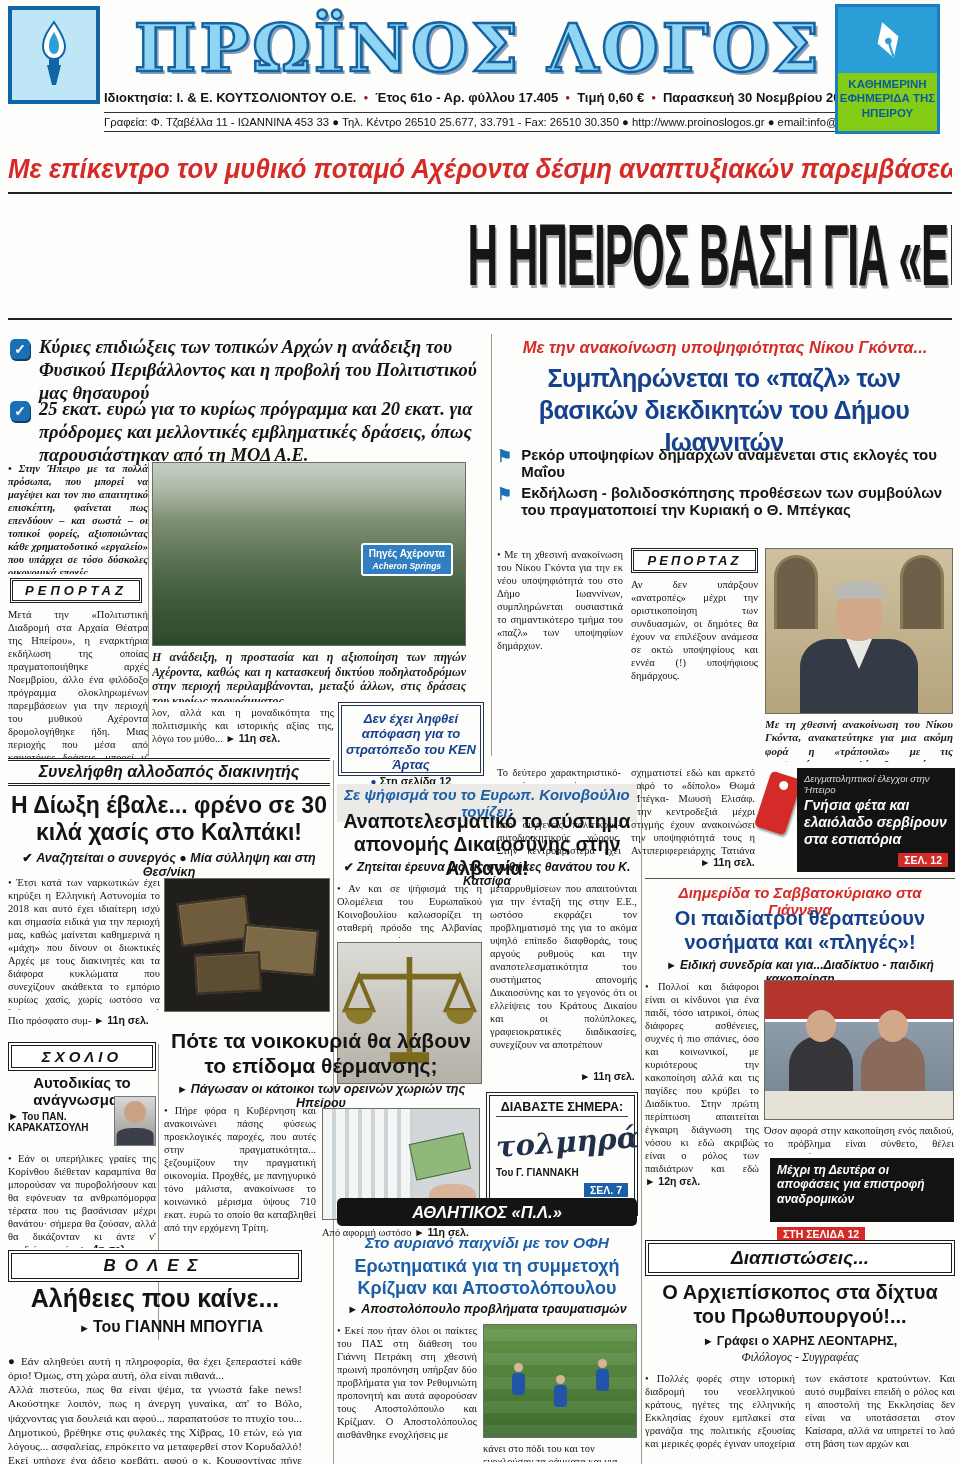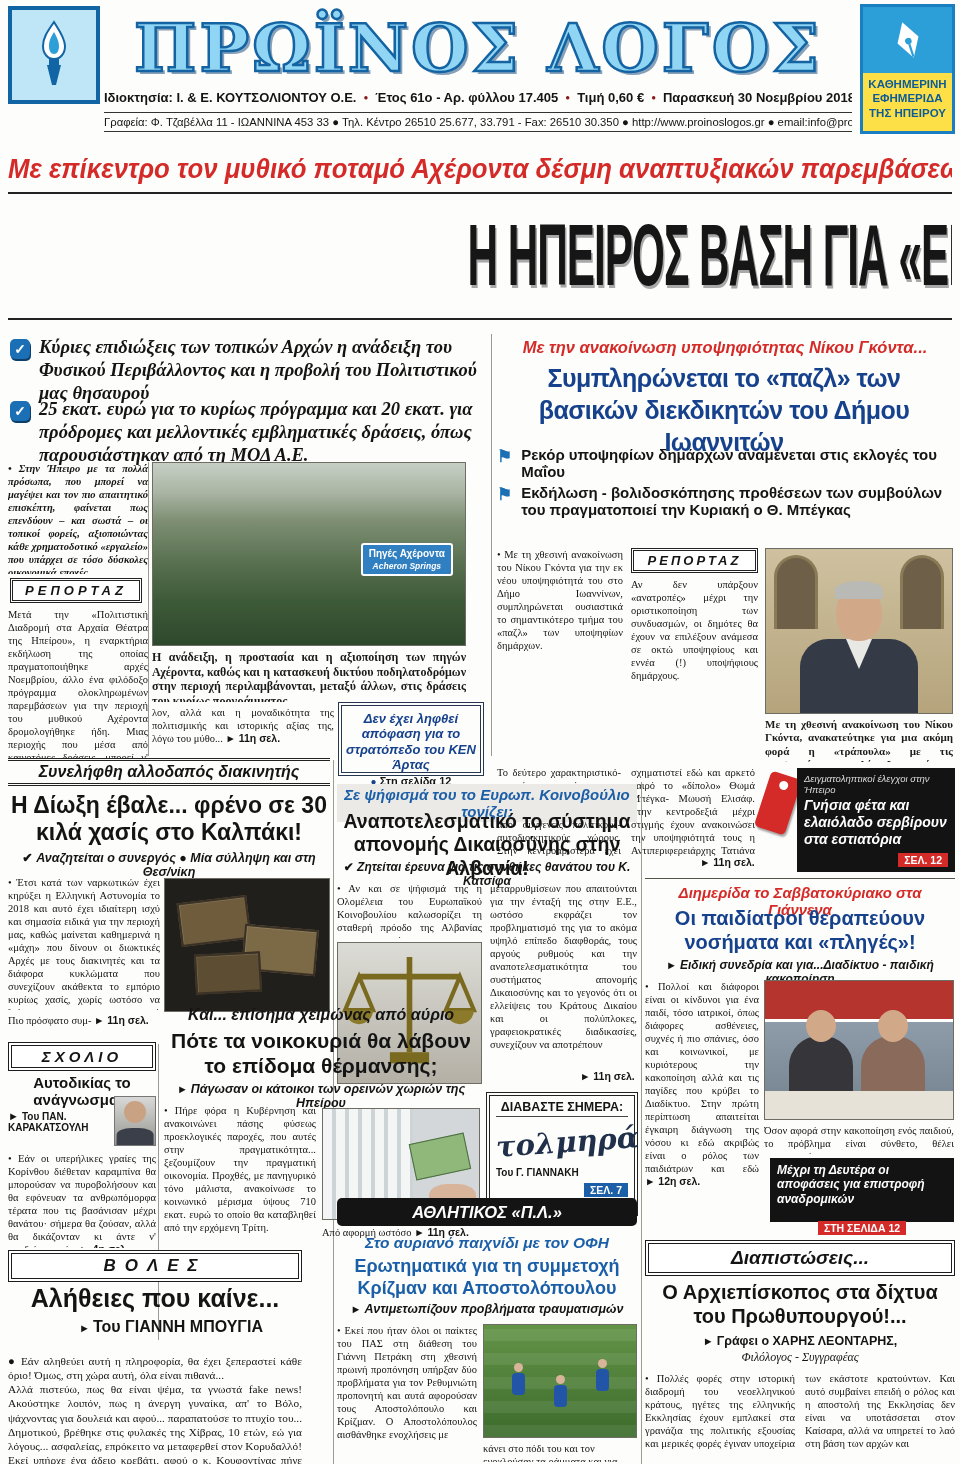--- a/index.html
+++ b/index.html
@@ -17,40 +17,40 @@
   
   .logo-box{position:absolute;left:8px;top:6px;width:92px;height:98px;border:4px solid #1265a5;background:#bfe6f7;display:flex;align-items:center;justify-content:center}
   .paper-title{font-family:"DejaVu Serif",serif;font-weight:bold;font-size:66px;letter-spacing:3px;white-space:nowrap;
                color:#90d5f3;-webkit-text-stroke:2.5px #1463a2;text-shadow:3px 3px 0 rgba(16,70,120,.5)}
   .title-wrap{position:absolute;left:104px;top:6px;width:748px;height:80px;text-align:center;line-height:84px;overflow:hidden}
   .own-line{position:absolute;left:104px;top:90px;width:748px;text-align:center;font-family:"Liberation Sans",sans-serif;
             font-weight:bold;font-size:13px;white-space:nowrap;overflow:hidden}
   .sep::before{content:"●";color:#8b1a1a;font-size:8px;margin:0 7px;vertical-align:2px}
   .contact-line{position:absolute;left:104px;top:112px;width:748px;border-top:1px solid #333;border-bottom:1px solid #333;
                 padding:3px 0;text-align:center;font-family:"Liberation Sans",sans-serif;font-size:11.3px;white-space:nowrap;overflow:hidden}
-  .right-badge{position:absolute;right:5px;top:4px;width:95px;height:130px;border:3px solid #1a7fc0;background:#fde047}
+  .right-badge{position:absolute;right:20px;top:4px;width:105px;height:130px;border:3px solid #1a7fc0;background:#84cc16}
   .nib-area{height:66px;background:#2d9fd8;display:flex;align-items:center;justify-content:center}
   .tagline{color:#0d5c97;font-family:"Liberation Sans",sans-serif;font-weight:bold;font-size:11.5px;line-height:1.25;text-align:center;padding-top:4px}
 
   
   .kicker-wrap{position:absolute;left:8px;top:146px;width:944px;height:48px;border-bottom:2px solid #222;overflow:hidden}
   .kicker-text{white-space:nowrap;display:inline-block;font-family:"Liberation Sans",sans-serif;font-weight:bold;font-style:italic;
                font-size:28px;color:#d42a28;transform:scaleX(.92);transform-origin:left center;line-height:46px}
   .mainhead-wrap{position:absolute;left:8px;top:196px;width:944px;height:124px;text-align:center;line-height:118px;border-bottom:2px solid #222;overflow:hidden}
   .mainhead{white-space:nowrap;display:inline-block;font-family:"Liberation Sans",sans-serif;font-weight:bold;font-size:88px;
             letter-spacing:-2px;transform:scaleX(.48);transform-origin:center;color:#161616;text-shadow:3px 3px 0 #a8a8a8}
   .checkline{display:flex;gap:9px;align-items:flex-start}
   .check-blue{display:inline-flex;align-items:center;justify-content:center;width:20px;height:20px;margin-top:3px;background:#1a6fb5;
               border-radius:5px;color:#fff;font-weight:bold;font-size:14px;flex:0 0 20px;box-shadow:1px 2px 0 #0d3f6b}
   .check-blue::before{content:"✓"}
   .lead-bullet-text{font-size:18.5px;font-weight:bold;font-style:italic;line-height:1.24}
   .reportaz{border:3px double #222;text-align:center;font-family:"Liberation Sans",sans-serif;font-weight:bold;font-style:italic;
             letter-spacing:4px;font-size:13px;padding:2px 0;background:#fff}
   .photo{position:absolute;overflow:hidden;border:1px solid #6d6d66}
-  .caption{font-weight:bold;font-size:12px;line-height:1.22;color:#1b1b1b}
+  .caption{font-style:italic;font-weight:bold;font-size:12px;line-height:1.22;color:#1b1b1b}
   .jump{font-family:"Liberation Sans",sans-serif;font-weight:bold;font-size:10.5px;white-space:nowrap}
   .ar::before{content:"► "}
   .check-dark::before{content:"✔ ";font-style:normal}
   .pointer::before{content:"► ";font-size:11px}
   .flag{flex:0 0 14px}
   .flag::before{content:"⚑";color:#1a6fb5;font-size:17px}
   .dot::before{content:"●";color:#16418c;font-size:10px}
 
   
   .acheron-photo{background:linear-gradient(#c7cfc5 0%,#aab5a4 16%,#7d8e72 32%,#587050 55%,#3d5a38 76%,#2e482c 100%)}
@@ -259,21 +259,20 @@
   <div class="abs" style="left:8px;top:1096px;width:148px;display:flex;gap:6px;align-items:center">
     <span class="sans b" style="font-size:10px"><span class="pointer"></span><span>Του ΠΑΝ. ΚΑΡΑΚΑΤΣΟΥΛΗ</span></span>
     <span class="portrait" style="width:42px;height:50px;flex:0 0 42px"></span>
   </div>
   <div class="abs small just clip" style="left:8px;top:1152px;width:148px;height:96px">
     <span>• Εάν οι υπερήλικες γραίες της Κορίνθου διέθεταν καραμπίνα θα μπορούσαν να πυροβολήσουν και θα εφόνευαν τα ανθρωπόμορφα τέρατα που τις βασάνισαν μέχρι θανάτου· σήμερα θα ζούσαν, αλλά θα δικάζονταν κι άντε ν' αποδείκνυαν ότι</span>
     <span class="jump"><span class="ar"></span><span>4η σελ.</span></span>
   </div>
   <div class="vline" style="left:158px;top:1044px;height:296px"></div>
 
-  <div class="abs sans b i ctr" style="left:162px;top:1006px;width:318px;font-size:16px">Και... επίσημα χειμώνας από αύριο</div>
   <div class="abs sans b ctr" style="left:162px;top:1028px;width:318px;font-size:21px;line-height:1.2">Πότε τα νοικοκυριά θα λάβουν το επίδομα θέρμανσης;</div>
   <div class="abs sans b i ctr" style="left:162px;top:1082px;width:318px;font-size:12.5px">
     <span class="pointer"></span><span>Πάγωσαν οι κάτοικοι των ορεινών χωριών της Ηπείρου</span>
   </div>
   <div class="abs small just clip" style="left:164px;top:1104px;width:152px;height:150px">• Πήρε φόρα η Κυβέρνηση και ανακοινώνει πάσης φύσεως προεκλογικές παροχές, που αυτές στην πραγματικότητα... ξεζουμίζουν την πραγματική οικονομία. Προχθές, με πανηγυρικό τόνο μάλιστα, ανακοίνωσε το κοινωνικό μέρισμα ύψους 710 εκατ. ευρώ το οποίο θα καταβληθεί από την ερχόμενη Τρίτη.</div>
   <div class="photo heat-photo" style="left:322px;top:1108px;width:158px;height:112px">
     <div class="radiator"></div>
     <div class="bill"></div>
     <div class="hand"></div>
   </div>
@@ -302,40 +301,40 @@
   </div>
   <div class="photo pedia-photo" style="left:764px;top:980px;width:190px;height:140px">
     <div class="ped-banner"></div>
     <div class="person" style="left:24px;background:#35353a"></div>
     <div class="person" style="right:28px;background:#8a6a5a"></div>
     <div class="ped-table"></div>
   </div>
   <div class="abs small just clip" style="left:764px;top:1124px;width:190px;height:30px">Όσον αφορά στην κακοποίηση ενός παιδιού, το πρόβλημα είναι σύνθετο, θέλει προσεκτικό χειρι-</div>
   <div class="abs blackbox" style="left:770px;top:1158px;width:184px;height:64px;padding:5px 7px">
     <div class="b i" style="font-size:12px;line-height:1.2">Μέχρι τη Δευτέρα οι αποφάσεις για επιστροφή αναδρομικών</div>
-    <div style="text-align:center;margin-top:12px"><span class="chip">ΣΤΗ ΣΕΛΙΔΑ 12</span></div>
+    <div style="text-align:left;margin-top:18px"><span class="chip">ΣΤΗ ΣΕΛΙΔΑ 12</span></div>
   </div>
 
   <div class="abs boxhead" style="left:8px;top:1250px;width:294px;font-size:17px;letter-spacing:9px;padding:2px 12px">ΒΟΛΕΣ</div>
   <div class="abs sans b ctr" style="left:8px;top:1284px;width:294px;font-size:25px">Αλήθειες που καίνε...</div>
   <div class="abs sans b ctr" style="left:24px;top:1318px;width:294px;font-size:16px">
     <span class="pointer"></span><span>Του ΓΙΑΝΝΗ ΜΠΟΥΓΙΑ</span>
   </div>
   <div class="abs just clip prelines" style="left:8px;top:1340px;width:294px;height:124px;font-size:11.3px;line-height:1.25">
     <span>● Εάν αληθεύει αυτή η πληροφορία, θα έχει ξεπεραστεί κάθε όριο! Όμως, στη χώρα αυτή, όλα είναι πιθανά...
 Αλλά πιστεύω, πως θα είναι ψέμα, τα γνωστά fake news! Ακούστηκε λοιπόν, πως η άνεργη γυναίκα, απ' το Βόλο, ψάχνοντας για δουλειά και αφού... παραπατούσε το πτυχίο του... Δημοτικού, βρέθηκε στις φυλακές της Χίβρας, 10 ετών, εώ για λόγους... ασφαλείας, επρόκειτο να μεταφερθεί στον Κορυδαλλό! Εκεί υπήρχε ένα άδειο κρεβάτι, αφού ο κ. Κουφοντίνας πήγε στο Βόλο!... (αμοιβαία μετάθεση!).
 Τελικά, η καθαρίστρια γλίτωσε τον Κορυδαλλό, καθώς</span>
     
   </div>
 
   <div class="abs sports-bar" style="left:337px;top:1198px;width:300px;height:28px">ΑΘΛΗΤΙΚΟΣ «Π.Λ.»</div>
   <div class="abs sans b i ltblue ctr" style="left:337px;top:1234px;width:300px;font-size:15.5px">Στο αυριανό παιχνίδι με τον ΟΦΗ</div>
   <div class="abs sans b ltblue ctr" style="left:337px;top:1256px;width:300px;font-size:18px;line-height:1.2">Ερωτηματικά για τη συμμετοχή Κρίζμαν και Αποστολόπουλου</div>
   <div class="abs sans b i ctr" style="left:337px;top:1302px;width:300px;font-size:12.5px">
-    <span class="pointer"></span><span>Αντιμετωπίζουν προβλήματα τραυματισμών</span>
+    <span class="pointer"></span><span>Αποστολόπουλο προβλήματα τραυματισμών</span>
   </div>
   <div class="abs small just clip" style="left:337px;top:1324px;width:140px;height:140px">• Εκεί που ήταν όλοι οι παίκτες του ΠΑΣ στη διάθεση του Γιάννη Πετράκη στη χθεσινή πρωινή προπόνηση υπήρξαν δύο προβλήματα για τον Ρεθυμνιώτη προπονητή και αυτά αφορούσαν τους Αποστολόπουλο και Κρίζμαν. Ο Αποστολόπουλος αισθάνθηκε ενοχλήσεις με</div>
   <div class="photo soccer-photo" style="left:483px;top:1324px;width:154px;height:114px">
     <div class="pitch"></div>
     <div class="pl" style="left:28px;top:48px"></div>
     <div class="pl" style="left:70px;top:60px"></div>
     <div class="pl" style="left:112px;top:44px"></div>
   </div>
   <div class="abs small clip" style="left:483px;top:1442px;width:154px;height:20px">
     <span>κάνει στο πόδι του και τον ενοχλούσαν τα ράμματα και για</span>

